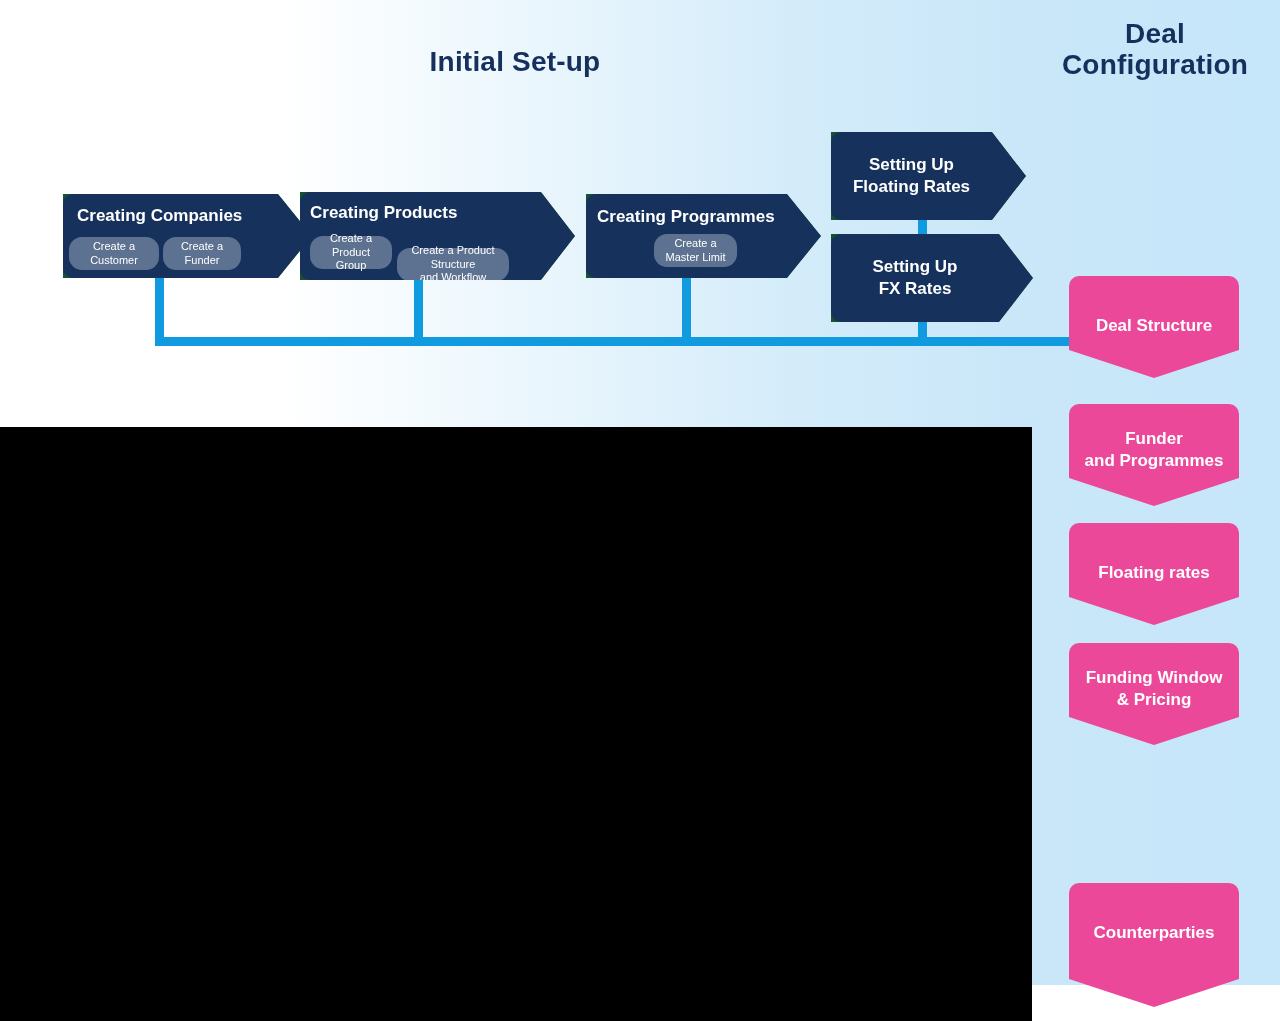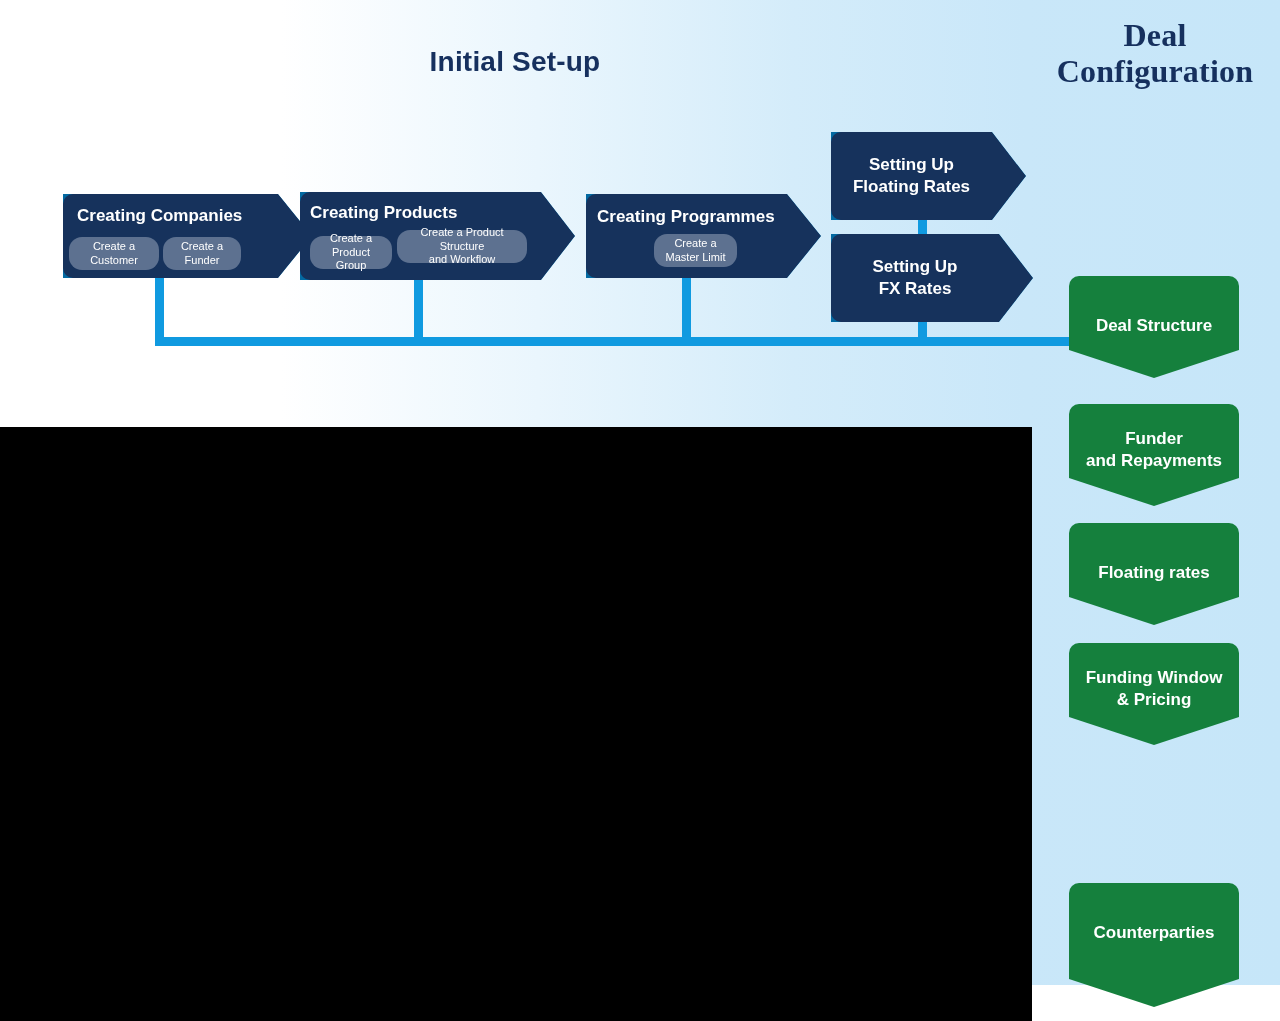--- a/index.html
+++ b/index.html
@@ -26,31 +26,31 @@
   
   .section-title{
     position:absolute;
     color:#16305e;
     font-weight:bold;
     letter-spacing:.2px;
     text-align:center;
     line-height:1.12;
   }
   #title-initial{left:300px;top:46px;width:430px;font-size:28px;}
-  #title-deal{left:1030px;top:18px;width:250px;font-size:32px;font-family:Liberation Serif, serif;}
+  #title-deal{left:1030px;top:18px;width:250px;font-size:28px;}
 
   
   .conn{position:absolute;background:#109ae0;}
   #conn-h{left:155px;top:337px;width:935px;height:9px;}
   .conn-v{width:9px;background:#109ae0;position:absolute;}
 
   
   .chev{
     position:absolute;
-    background:#0369a1;
+    background:#14532d;
     color:#ffffff;
     -webkit-clip-path:polygon(0 0,calc(100% - 34px) 0,100% 50%,calc(100% - 34px) 100%,0 100%);
     clip-path:polygon(0 0,calc(100% - 34px) 0,100% 50%,calc(100% - 34px) 100%,0 100%);
   }
   .chev-inner{
     position:absolute;left:0;top:0;right:0;bottom:0;
     border-radius:10px;
     background:#16325c;
     -webkit-clip-path:polygon(0 0,calc(100% - 34px) 0,100% 50%,calc(100% - 34px) 100%,0 100%);
     clip-path:polygon(0 0,calc(100% - 34px) 0,100% 50%,calc(100% - 34px) 100%,0 100%);
@@ -73,21 +73,21 @@
     text-align:center;
     display:flex;align-items:center;justify-content:center;
     padding:0 6px;
     box-sizing:border-box;
   }
 
   
   .card{
     position:absolute;
     width:170px;
-    background:#15803d;
+    background:#ec4899;
     color:#ffffff;
     border-radius:10px;
     -webkit-clip-path:polygon(0 0,100% 0,100% calc(100% - 28px),50% 100%,0 calc(100% - 28px));
     clip-path:polygon(0 0,100% 0,100% calc(100% - 28px),50% 100%,0 calc(100% - 28px));
   }
   .card-label{
     position:absolute;left:0;right:0;
     text-align:center;
     font-size:17px;font-weight:bold;
     line-height:1.30;
@@ -137,21 +137,21 @@
 
   <div class="chev" style="left:300px;top:192px;width:275px;height:88px;">
     <div class="chev-inner"></div>
     <div class="chev-title" style="left:10px;top:11px;">Creating Products</div>
     <div class="pill" style="left:10px;top:44px;width:82px;height:33px;">
       <span>
         <span>Create a</span><br>
         <span>Product Group</span>
       </span>
     </div>
-    <div class="pill" style="left:97px;top:38px;width:130px;height:33px;">
+    <div class="pill" style="left:97px;top:56px;width:112px;height:33px;">
       <span>
         <span>Create a Product Structure</span><br>
         <span>and Workflow</span>
       </span>
     </div>
   </div>
 
   <div class="chev" style="left:586px;top:194px;width:235px;height:84px;">
     <div class="chev-inner"></div>
     <div class="chev-title" style="left:11px;top:13px;">Creating Programmes</div>
@@ -181,21 +181,21 @@
 
   <div class="card" style="left:1069px;top:276px;height:102px;">
     <div class="card-label" style="top:39px;">
       <span>Deal Structure</span>
     </div>
   </div>
 
   <div class="card" style="left:1069px;top:404px;height:102px;">
     <div class="card-label" style="top:24px;">
       <span>Funder</span><br>
-      <span>and Repayments</span>
+      <span>and Programmes</span>
     </div>
   </div>
 
   <div class="card" style="left:1069px;top:523px;height:102px;">
     <div class="card-label" style="top:39px;">
       <span>Floating rates</span>
     </div>
   </div>
 
   <div class="card" style="left:1069px;top:643px;height:102px;">

